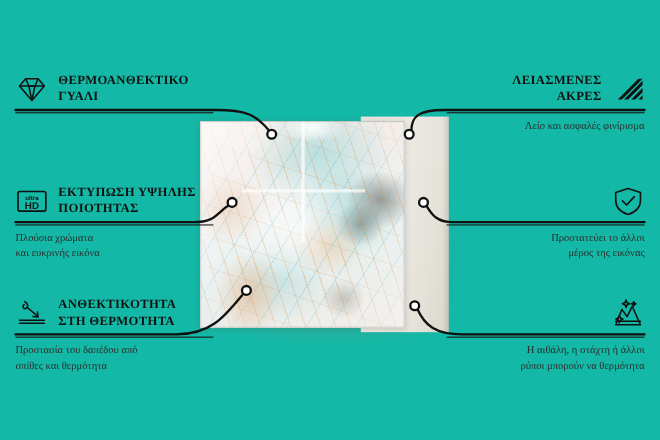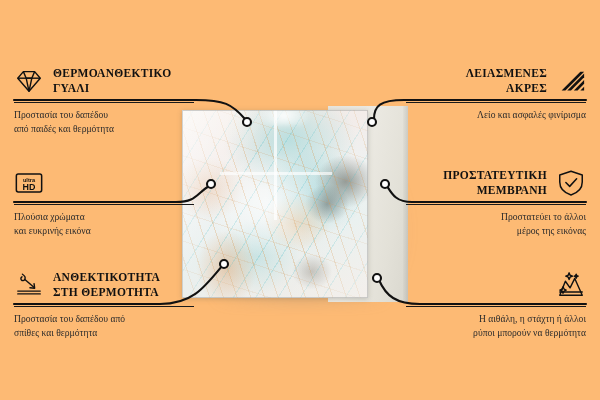--- a/index.html
+++ b/index.html
@@ -5,21 +5,21 @@
   * { box-sizing: border-box; margin: 0; padding: 0; }
   html, body {
     width: 600px; height: 400px;
     background: #ffffff;
     font-family: "Liberation Serif", "DejaVu Serif", serif;
     overflow: hidden;
   }
   #stage {
     position: relative;
     width: 600px; height: 400px;
-    background: #fdba74;
+    background: #14b8a6;
   }
 
   
   .product-stack {
     position: absolute;
     left: 182px; top: 108px;
     width: 226px; height: 195px;
   }
   .panel-shadow {
     position: absolute;
@@ -206,31 +206,31 @@
           <path d="M4 13 H28"></path>
           <path d="M10 6 L13 13 L16 27"></path>
           <path d="M22 6 L19 13 L16 27"></path>
           <path d="M13 13 H19"></path>
         </g>
       </svg>
       <div class="f-title">ΘΕΡΜΟΑΝΘΕΚΤΙΚΟ
 ΓΥΑΛΙ</div>
     </div>
     <div class="f-rule"></div>
-    <div class="f-desc">Προστασία του δαπέδου
-από παιδές και θερμότητα</div>
   </div>
 
   <div class="feature left pos-l2">
     <div class="f-head">
       <svg class="f-icon" viewBox="0 0 32 32">
         <rect x="2.5" y="6.5" width="27" height="19" rx="2" fill="none" stroke="#111" stroke-width="1.6"></rect>
         <text x="16" y="14.6" text-anchor="middle" font-family="Liberation Sans, sans-serif" font-size="6" font-weight="700" fill="#111">ultra</text>
         <text x="16" y="23" text-anchor="middle" font-family="Liberation Sans, sans-serif" font-size="9.5" font-weight="700" fill="#111">HD</text>
       </svg>
+      <div class="f-title">ΕΚΤΥΠΩΣΗ ΥΨΗΛΗΣ
+ΠΟΙΟΤΗΤΑΣ</div>
     </div>
     <div class="f-rule"></div>
     <div class="f-desc">Πλούσια χρώματα
 και ευκρινής εικόνα</div>
   </div>
 
   <div class="feature right pos-r1">
     <div class="f-head">
       <svg class="f-icon" viewBox="0 0 32 32">
         <path d="M6 26 L26 6 H30 L10 26 Z" fill="#111"></path>
@@ -265,22 +265,20 @@
   </div>
 
   <div class="feature right pos-r2">
     <div class="f-head">
       <svg class="f-icon" viewBox="0 0 32 32">
         <g fill="none" stroke="#111" stroke-width="1.6" stroke-linecap="round" stroke-linejoin="round">
           <path d="M16 3.5 L28 7.5 V15c0 7.4-5 11.6-12 13.8C9 26.6 4 22.4 4 15V7.5Z"></path>
           <path d="M10.5 15.5 L14.6 19.6 L22 11.5"></path>
         </g>
       </svg>
-      <div class="f-title">ΠΡΟΣΤΑΤΕΥΤΙΚΗ
-ΜΕΜΒΡΑΝΗ</div>
     </div>
     <div class="f-rule"></div>
     <div class="f-desc">Προστατεύει το άλλοι
 μέρος της εικόνας</div>
   </div>
 
   <div class="feature right pos-r3">
     <div class="f-head">
       <svg class="f-icon" viewBox="0 0 32 32">
         <g fill="none" stroke="#111" stroke-width="1.5" stroke-linecap="round" stroke-linejoin="round">

